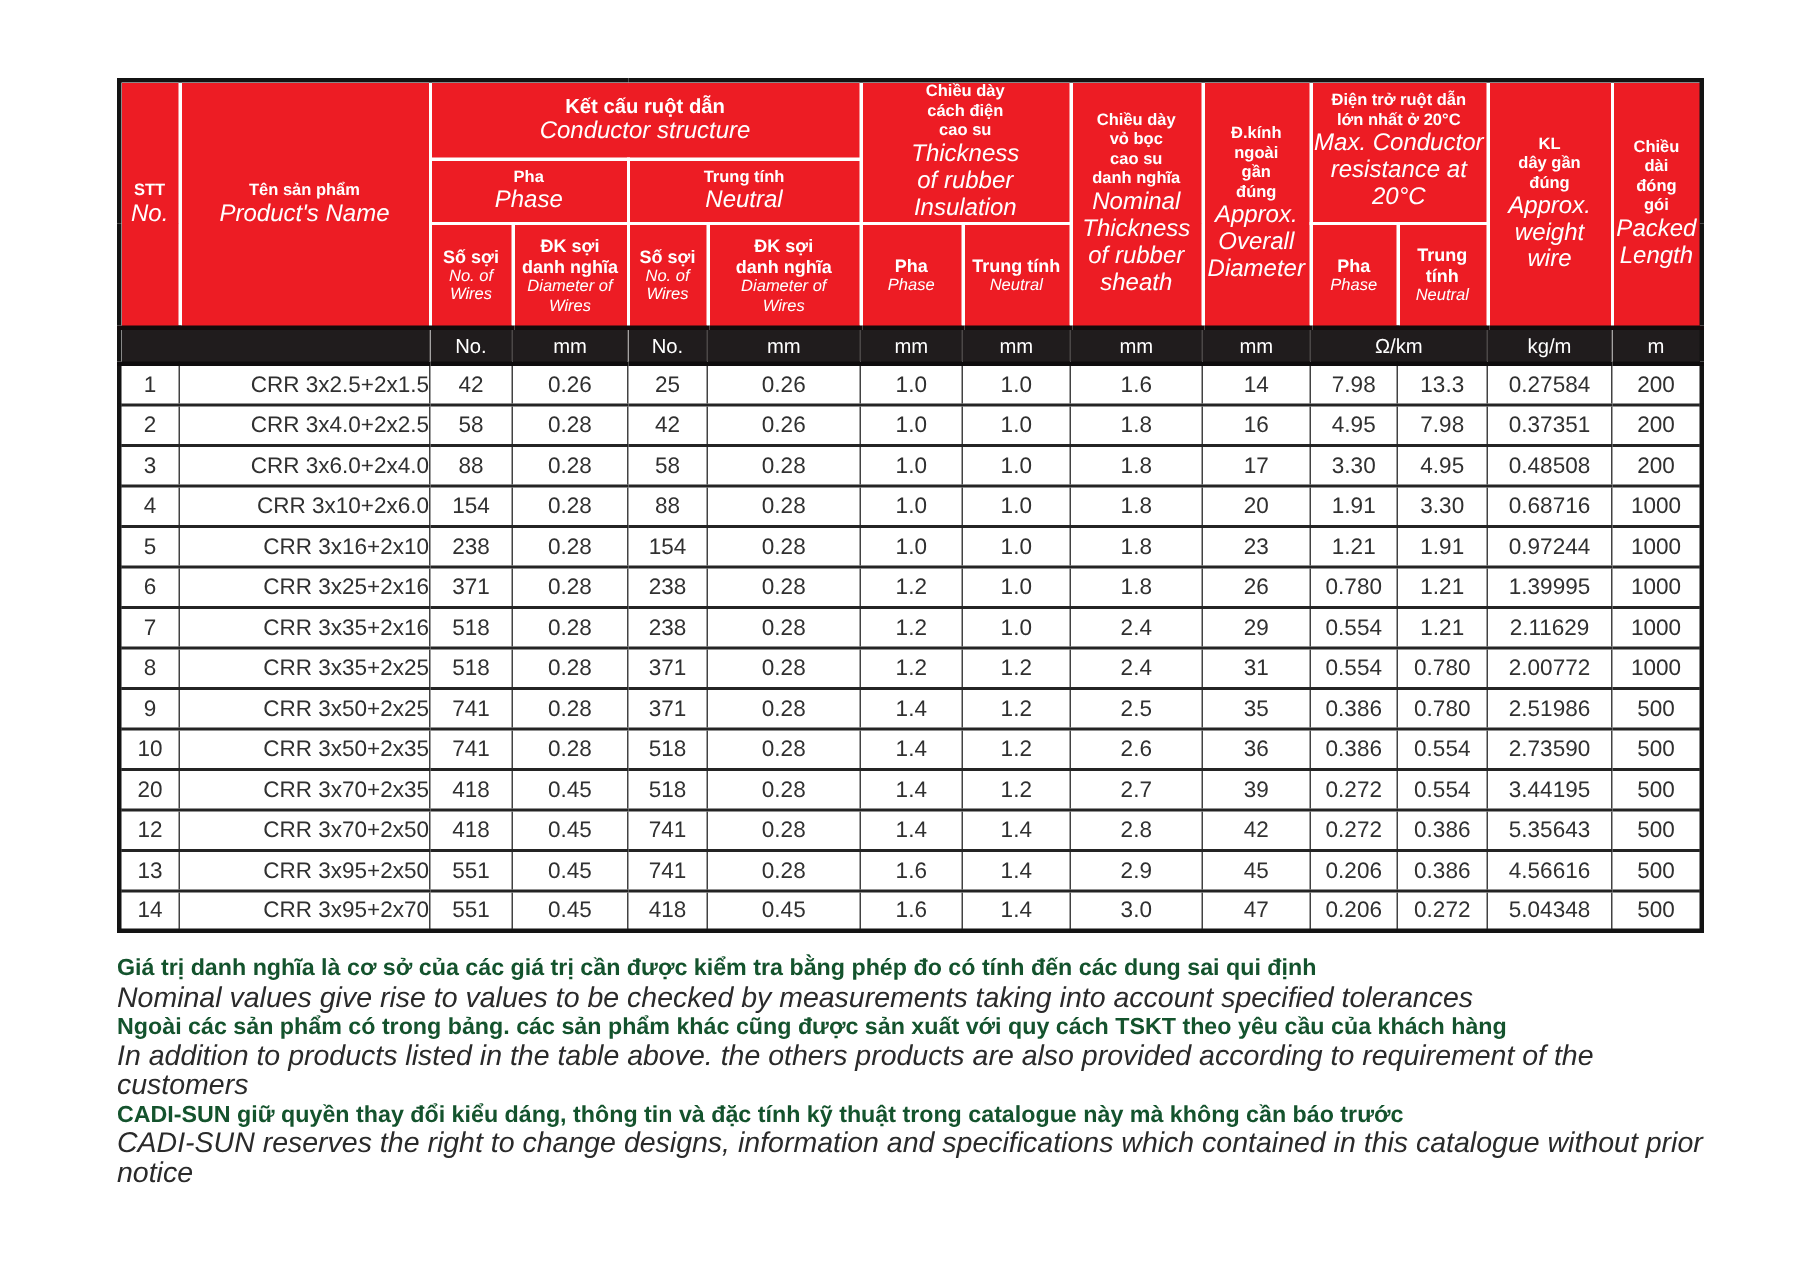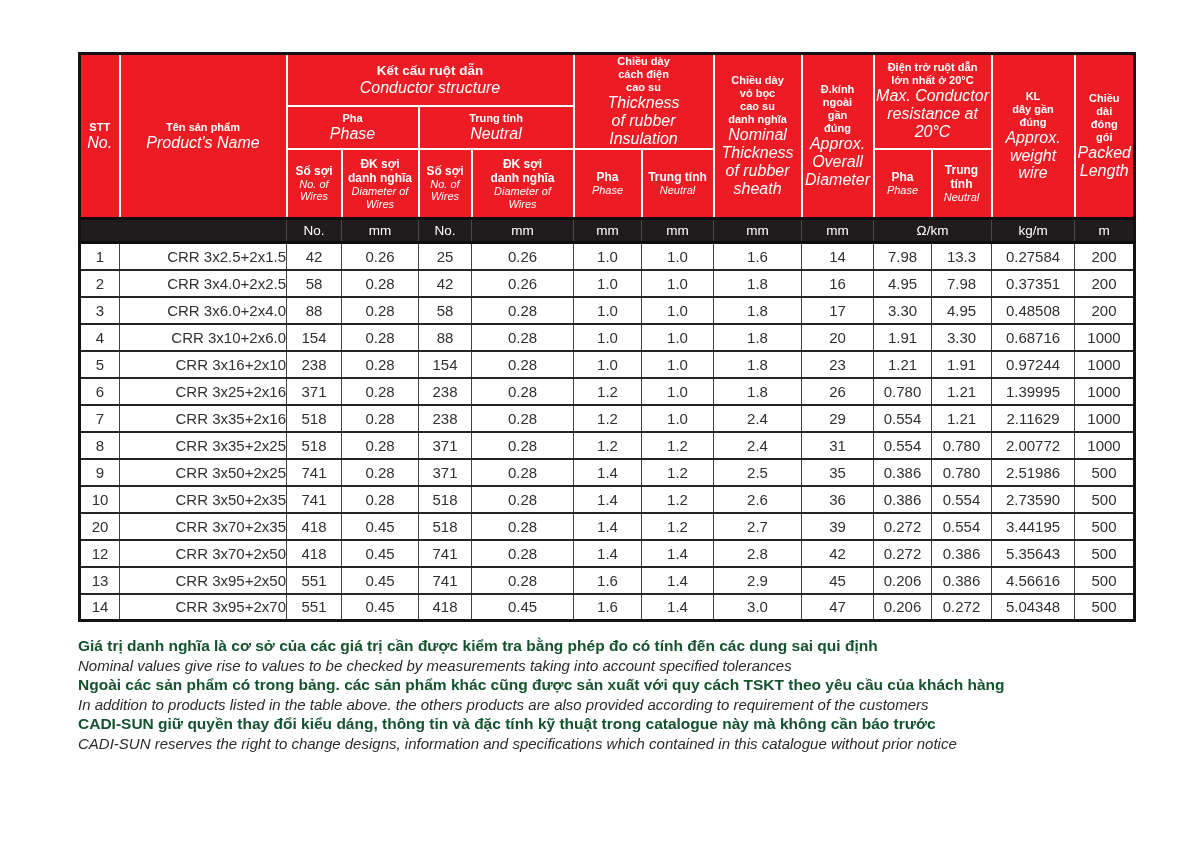--- a/index.html
+++ b/index.html
@@ -48,21 +48,21 @@
     border-top: 2px solid #242424; border-bottom: 2px solid #242424;
     text-align: center; font-size: 15px; color: #303030;
     vertical-align: middle;
   }
   tbody td.name { text-align: right; padding-left: 21px; }
 
   
   .notes { margin-top: 14px; width: 1060px; }
   .notes p { margin: 0; padding: 0; }
   .notes .nvi { font-weight: bold; font-size: 15.5px; color: #14532d; line-height: 19.5px; }
-  .notes .nen { font-style: italic; font-size: 15px; color: #2a2a2a; line-height: 19.5px; }
+  .notes .nen { font-style: italic; font-size: 19px; color: #2a2a2a; line-height: 19.5px; }
 </style>
 </head>
 <body>
 
 <div class="page">
   <div class="wrap">
 
     <table class="spec">
       <colgroup>
         <col style="width:40px">

